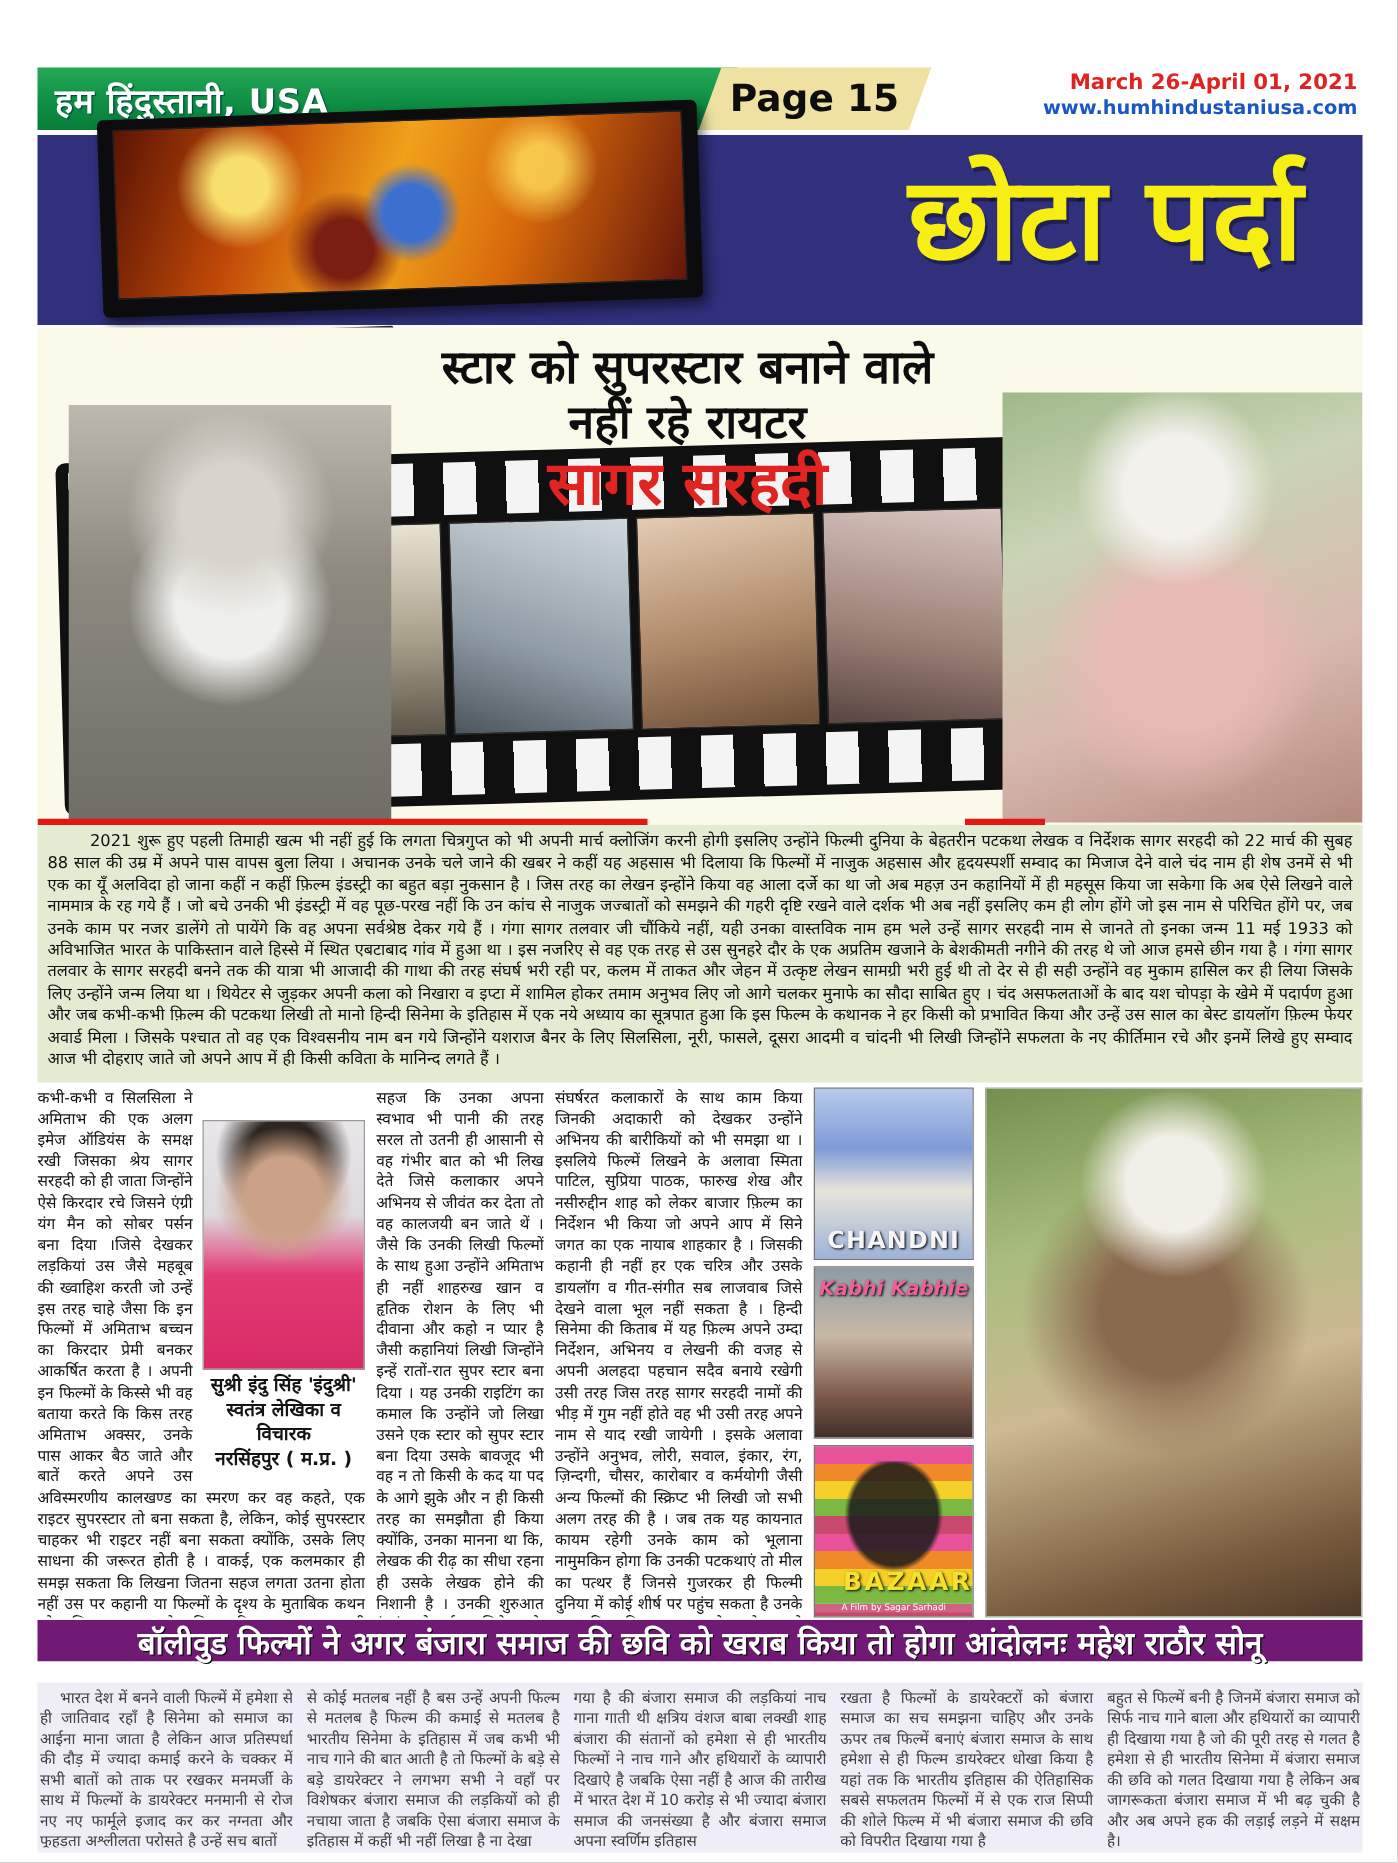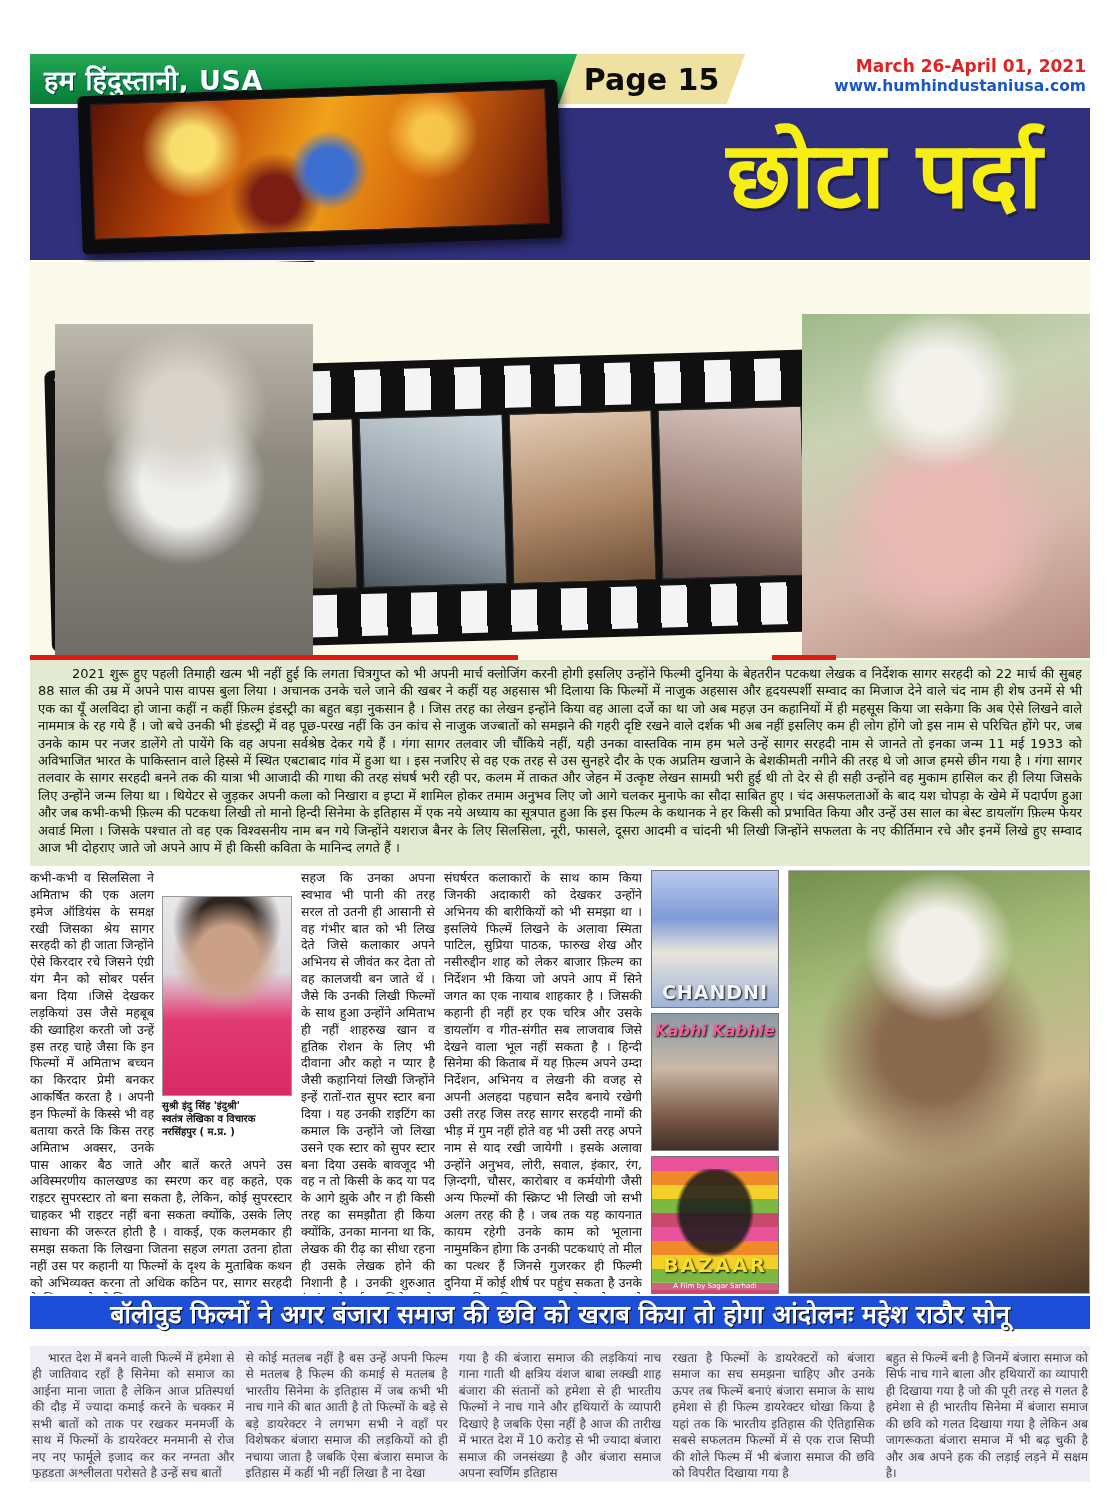--- a/index.html
+++ b/index.html
@@ -82,43 +82,43 @@
   .coltext { font-size:12.4px; line-height:1.36; text-align:justify; color:#141414; overflow:hidden; }
   .c1 { width:262px; }
   .c2 { width:134px; }
   .c3 { width:198px; }
   .author-box { float:right; width:130px; margin:26px 0 4px 8px; }
   .author-photo { width:130px; height:200px; border:1px solid #999;
     background:
       radial-gradient(circle at 50% 30%, #caa186 0 20%, transparent 36%),
       radial-gradient(circle at 50% 14%, #2e2520 0 16%, transparent 30%),
       linear-gradient(180deg,#e9e7ea 0%,#ddd9de 38%,#e23a74 62%,#d82a66 100%); }
-  .author-caption { font-size:10px; font-weight:bold; line-height:1.3; margin-top:3px; }
+  .author-caption { text-align:center; font-size:15px; font-weight:bold; line-height:1.3; margin-top:3px; }
   .posters { width:128px; display:flex; flex-direction:column; gap:5px; }
   .poster { position:relative; flex:1; border:1px solid #777; overflow:hidden; }
   .poster-label { position:absolute; left:0; right:0; text-align:center; font-weight:bold;
     text-shadow:1px 1px 2px #000; }
   .p-chandni { background:linear-gradient(180deg,#b8c9ec 0%,#7e9bd8 35%,#e8e4da 60%,#9db3d8 100%); }
   .p-chandni .poster-label { bottom:4px; color:#f5f5f5; font-size:19px; letter-spacing:1px; }
   .p-kk { background:linear-gradient(180deg,#8d9aa6 0%,#c9b9a6 40%,#7d5a4a 75%,#402f28 100%); }
   .p-kk .poster-label { top:8px; color:#ef5f9a; font-size:16px; font-style:italic; line-height:1.1; }
   .p-bazaar { background:repeating-linear-gradient(180deg,#e8529a 0 14px,#f08a28 14px 28px,#f4d028 28px 42px,#7cb842 42px 56px,#c8486e 56px 70px); }
   .bazaar-face { position:absolute; left:18px; top:12px; width:90px; height:95px;
     background:radial-gradient(ellipse at 50% 45%, #1a1a1a 0 55%, transparent 62%); opacity:.85; }
-  .p-bazaar .poster-label { bottom:16px; color:#f4e22a; font-size:20px; letter-spacing:2px; }
+  .p-bazaar .poster-label { bottom:16px; color:#f4e22a; font-size:20px; letter-spacing:2px;text-align:right; }
   .poster-sub { position:absolute; bottom:3px; left:0; right:0; text-align:center; color:#fff;
     font-size:7px; background:rgba(255,255,255,.15);margin-top:39px; }
   .main-photo { flex:1; border:1px solid #aaa;
     background:
       radial-gradient(circle at 50% 18%, #f2efe8 0 10%, transparent 20%),
       radial-gradient(circle at 48% 42%, #8a6a4e 0 18%, transparent 40%),
       linear-gradient(165deg,#74904e 0%,#a8bd7c 28%,#cdb992 55%,#7a5c3e 85%,#4e3a28 100%); }
 
   
-  .band { position:absolute; top:1296px; left:30px; right:28px; height:33px; background:#1d4ed8;
+  .band { position:absolute; top:1296px; left:30px; right:28px; height:33px; background:#701a75;
     display:flex; align-items:center; justify-content:center; }
   .band span { color:#fff; font-weight:bold; font-size:25px; white-space:nowrap; text-shadow:1px 1px 0 #000; }
   .bottom-cols { position:absolute; top:1346px; left:30px; right:28px; bottom:8px; background:#efeef7;
     display:flex; gap:11px; padding:4px 2px; }
   .bcol { flex:1; font-size:12.2px; line-height:1.35; text-align:justify; color:#404040; overflow:hidden; }
   .bcol:first-child { text-indent:16px; }
 </style>
 </head>
 <body>
 
@@ -152,20 +152,25 @@
         <div class="frame f1"></div>
         <div class="frame f2"></div>
         <div class="frame f3"></div>
         <div class="frame f4"></div>
         <div class="frame f5"></div>
       </div>
       <div class="sprockets bottom"></div>
     </div>
     <div class="photo-left"></div>
     <div class="photo-right"></div>
+    <div class="headline-block">
+      <div class="kicker1">स्टार को सुपरस्टार बनाने वाले</div>
+      <div class="kicker2">नहीं रहे रायटर</div>
+      <div class="subject">सागर सरहदी</div>
+    </div>
     <div class="redline"></div>
     <div class="redline2"></div>
   </div>
 
   <div class="intro">2021 शुरू हुए पहली तिमाही खत्म भी नहीं हुई कि लगता चित्रगुप्त को भी अपनी मार्च क्लोजिंग करनी होगी इसलिए उन्होंने फिल्मी दुनिया के बेहतरीन पटकथा लेखक व निर्देशक सागर सरहदी को 22 मार्च की सुबह 88 साल की उम्र में अपने पास वापस बुला लिया । अचानक उनके चले जाने की खबर ने कहीं यह अहसास भी दिलाया कि फिल्मों में नाजुक अहसास और हृदयस्पर्शी सम्वाद का मिजाज देने वाले चंद नाम ही शेष उनमें से भी एक का यूँ अलविदा हो जाना कहीं न कहीं फ़िल्म इंडस्ट्री का बहुत बड़ा नुकसान है । जिस तरह का लेखन इन्होंने किया वह आला दर्जे का था जो अब महज़ उन कहानियों में ही महसूस किया जा सकेगा कि अब ऐसे लिखने वाले नाममात्र के रह गये हैं । जो बचे उनकी भी इंडस्ट्री में वह पूछ-परख नहीं कि उन कांच से नाजुक जज्बातों को समझने की गहरी दृष्टि रखने वाले दर्शक भी अब नहीं इसलिए कम ही लोग होंगे जो इस नाम से परिचित होंगे पर, जब उनके काम पर नजर डालेंगे तो पायेंगे कि वह अपना सर्वश्रेष्ठ देकर गये हैं । गंगा सागर तलवार जी चौंकिये नहीं, यही उनका वास्तविक नाम हम भले उन्हें सागर सरहदी नाम से जानते तो इनका जन्म 11 मई 1933 को अविभाजित भारत के पाकिस्तान वाले हिस्से में स्थित एबटाबाद गांव में हुआ था । इस नजरिए से वह एक तरह से उस सुनहरे दौर के एक अप्रतिम खजाने के बेशकीमती नगीने की तरह थे जो आज हमसे छीन गया है । गंगा सागर तलवार के सागर सरहदी बनने तक की यात्रा भी आजादी की गाथा की तरह संघर्ष भरी रही पर, कलम में ताकत और जेहन में उत्कृष्ट लेखन सामग्री भरी हुई थी तो देर से ही सही उन्होंने वह मुकाम हासिल कर ही लिया जिसके लिए उन्होंने जन्म लिया था । थियेटर से जुड़कर अपनी कला को निखारा व इप्टा में शामिल होकर तमाम अनुभव लिए जो आगे चलकर मुनाफे का सौदा साबित हुए । चंद असफलताओं के बाद यश चोपड़ा के खेमे में पदार्पण हुआ और जब कभी-कभी फ़िल्म की पटकथा लिखी तो मानो हिन्दी सिनेमा के इतिहास में एक नये अध्याय का सूत्रपात हुआ कि इस फिल्म के कथानक ने हर किसी को प्रभावित किया और उन्हें उस साल का बेस्ट डायलॉग फ़िल्म फेयर अवार्ड मिला । जिसके पश्चात तो वह एक विश्वसनीय नाम बन गये जिन्होंने यशराज बैनर के लिए सिलसिला, नूरी, फासले, दूसरा आदमी व चांदनी भी लिखी जिन्होंने सफलता के नए कीर्तिमान रचे और इनमें लिखे हुए सम्वाद आज भी दोहराए जाते जो अपने आप में ही किसी कविता के मानिन्द लगते हैं ।</div>
 
   <div class="cols">
     <div class="coltext c1">
       <div class="author-box">
         <div class="author-photo"></div>

